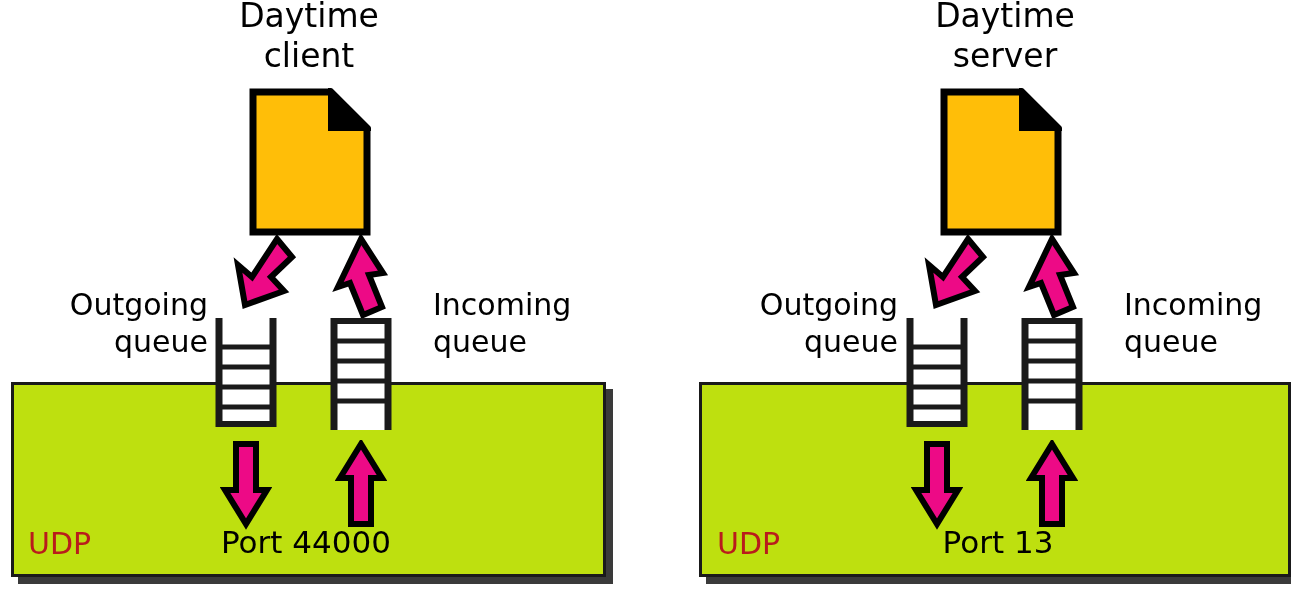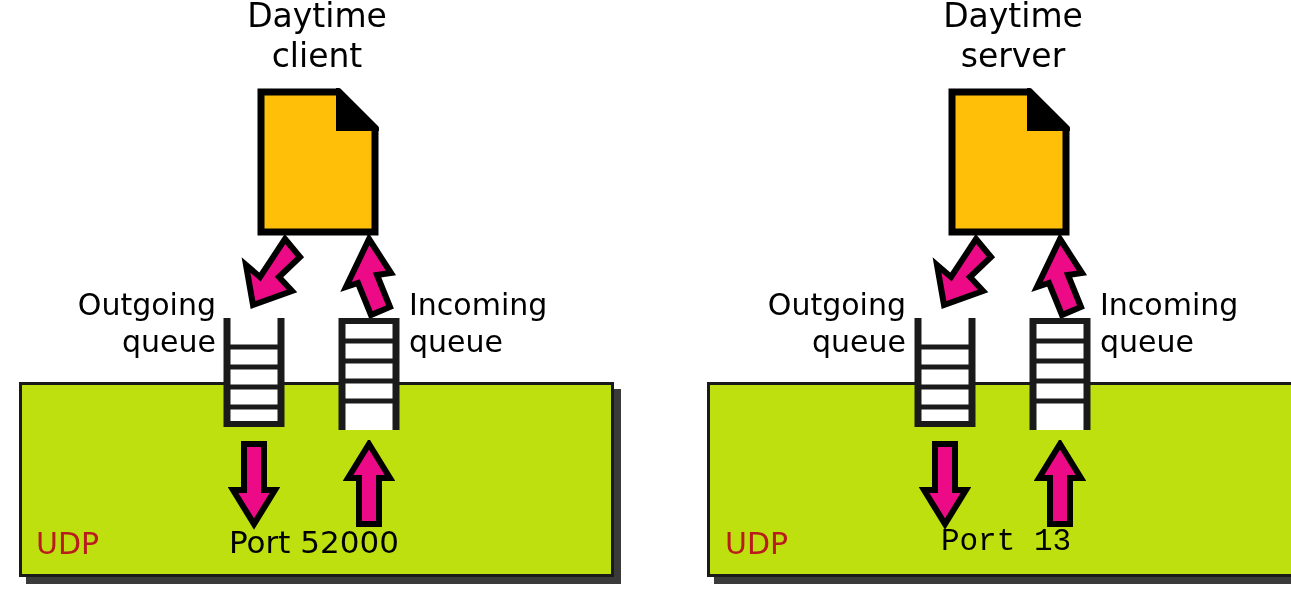--- a/index.html
+++ b/index.html
@@ -9,21 +9,21 @@
   }
   body {
     width: 1291px;
     height: 591px;
     position: relative;
     overflow: hidden;
     font-family: "DejaVu Sans", sans-serif;
   }
   .stage {
     position: absolute;
-    left: 16px; top: 0;
+    left: 8px; top: 0;
     width: 1103px;
     height: 591px;
   }
   .panel {
     position: absolute;
     top: 0;
     width: 605px;
     height: 591px;
   }
   #panel-client { left: 0px; }
@@ -70,21 +70,21 @@
 
   .port-label {
     position: absolute;
     font-size: 31px;
     color: #000000;
     line-height: 34px;
     text-align: center;
     width: 300px;
   }
   #port-label-client { left: 148px; top: 525px; }
-  #port-label-server { left: 840px; top: 525px; font-family: Liberation Mono, monospace; }
+  #port-label-server { left: 840px; top: 525px; }
 
   
   .doc-icon {
     position: absolute;
     width: 122px;
     height: 148px;
   }
   #doc-client { left: 241px; top: 88px; }
   #doc-server { left: 932px; top: 88px; }
   .doc-icon svg { display: block; }
@@ -103,21 +103,21 @@
 
   
   .q-label {
     position: absolute;
     font-size: 30px;
     line-height: 37px;
     color: #000000;
     white-space: pre-line;
   }
   .q-label.right { text-align: right; width: 210px; }
-  .q-label.left  { text-align: left;  width: 210px; }
+  .q-label.left  { text-align: left;  width: 210px; margin-left: 32px; }
   #qlabel-out-client { left: -10px; top: 286px; }
   #qlabel-in-client  { left: 393px; top: 286px; }
   #qlabel-out-server { left: 680px; top: 286px; }
   #qlabel-in-server  { left: 1084px; top: 286px; }
 
   
   .arrow-diag {
     position: absolute;
     width: 70px;
     height: 90px;
@@ -266,18 +266,18 @@
       <polygon points="16,4 36,4 36,50 47,50 26,84 5,50 16,50" fill="#ED0A86" stroke="#000000" stroke-width="6" stroke-linejoin="miter"></polygon>
     </svg>
   </div>
   <div class="arrow-vert" id="arrow-in-up-server">
     <svg width="52" height="90" viewBox="0 0 52 90" xmlns="http://www.w3.org/2000/svg">
       <polygon points="26,4 47,38 36,38 36,84 16,84 16,38 5,38" fill="#ED0A86" stroke="#000000" stroke-width="6" stroke-linejoin="miter"></polygon>
     </svg>
   </div>
 
   <div class="udp-label" id="udp-label-client">UDP</div>
-  <div class="port-label" id="port-label-client">Port 52000</div>
+  <div class="port-label" id="port-label-client">Port 44000</div>
 
   <div class="udp-label" id="udp-label-server">UDP</div>
   <div class="port-label" id="port-label-server">Port 13</div>
 
 </div>
 
 </body></html>

